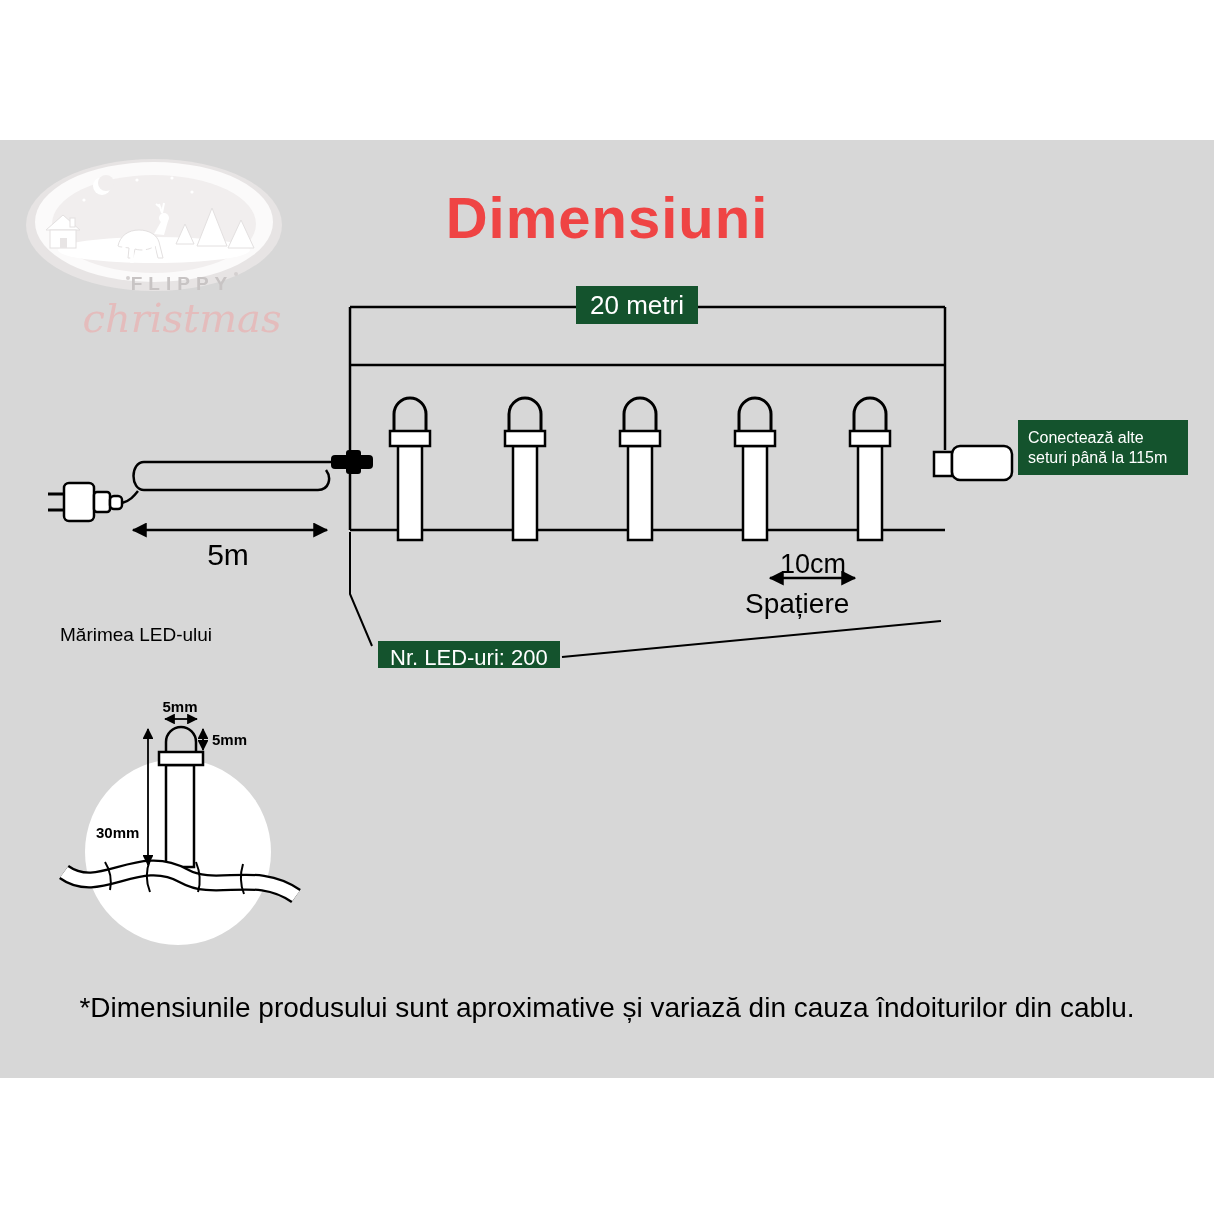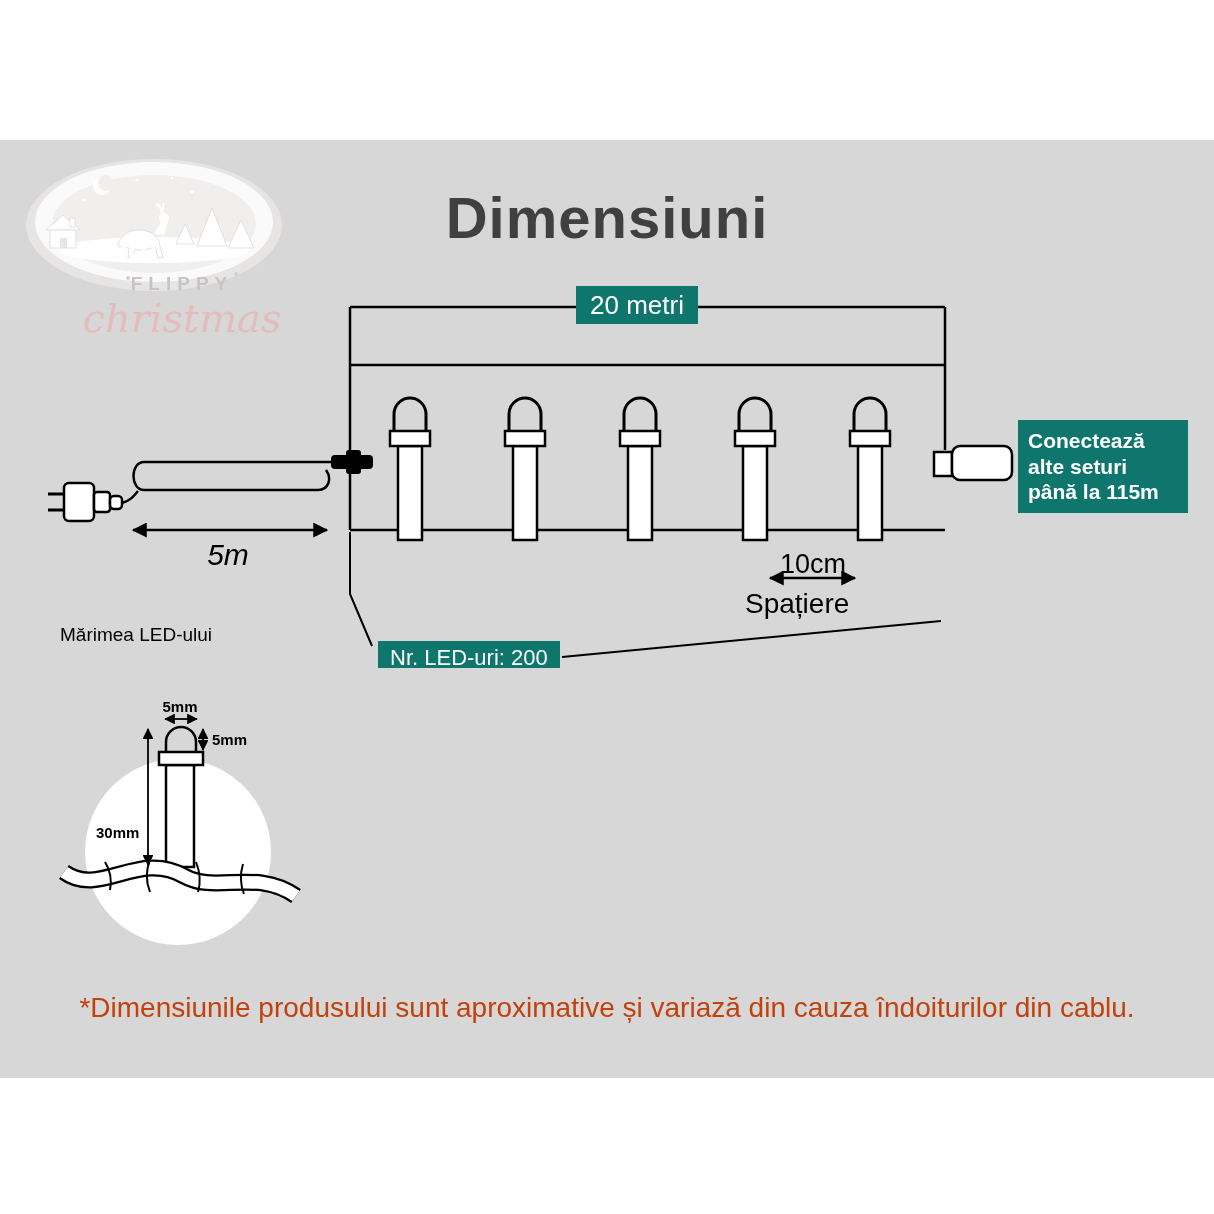--- a/index.html
+++ b/index.html
@@ -1,37 +1,37 @@
 <!DOCTYPE html>
 <html><head>
 <meta charset="utf-8">
 <style>
   html,body{margin:0;padding:0;background:#fff;}
   .canvas{position:relative;width:1214px;height:1214px;background:#ffffff;
           font-family:"Liberation Sans",sans-serif;overflow:hidden;color:#000;}
   .panel{position:absolute;left:0;top:140px;width:1214px;height:938px;background:#d7d7d7;}
   .abs{position:absolute;}
   .title{position:absolute;top:184px;left:0;width:100%;text-align:center;
-         font-size:58px;font-weight:bold;color:#404040;letter-spacing:1px;}
-  .blackbox{position:absolute;background:#0f766e;color:#fff;white-space:nowrap;}
+         font-size:58px;font-weight:bold;color:#ef4444;letter-spacing:1px;}
+  .blackbox{position:absolute;background:#14532d;color:#fff;white-space:nowrap;}
   .bb-center{text-align:center;}
   .box-total{left:576px;top:286px;height:38px;line-height:38px;padding:0 14px;font-size:26px;}
   .box-sections{left:527px;top:348px;height:34px;line-height:34px;padding:0 12px;font-size:23px;}
-  .box-connect{left:1018px;top:420px;width:150px;padding:8px 10px;font-size:21px;line-height:1.22;white-space:normal;font-weight:bold;}
+  .box-connect{left:1018px;top:420px;width:150px;padding:8px 10px;font-size:16px;line-height:1.22;white-space:normal;}
   .box-ledcount{left:378px;top:641px;height:27px;line-height:34px;padding:0 12px;font-size:22px;}
   .box-lednote{left:256px;top:814px;width:190px;padding:7px 12px;font-size:23px;line-height:1.26;white-space:normal;}
-  .lbl-5m{left:178px;top:538px;width:100px;text-align:center;font-size:30px;font-style:italic;}
+  .lbl-5m{left:178px;top:538px;width:100px;text-align:center;font-size:30px;}
   .lbl-10cm{left:767px;top:549px;width:92px;text-align:center;font-size:27px;}
   .lbl-spatiere{left:745px;top:588px;width:136px;text-align:left;font-size:28px;}
   .lbl-ledsize{left:60px;top:624px;font-size:19px;}
   .dim{font-size:15px;font-weight:600;}
   .lbl-w5{left:150px;top:698px;width:60px;text-align:center;}
   .lbl-t5{left:212px;top:731px;}
   .lbl-l30{left:96px;top:824px;}
-  .footer{position:absolute;top:992px;left:32px;width:1150px;text-align:center;font-size:28px;color:#c2410c;}
+  .footer{position:absolute;top:992px;left:32px;width:1150px;text-align:center;font-size:28px;color:#000000;}
   .gfx{position:absolute;left:0;top:0;width:1214px;height:1214px;pointer-events:none;}
   .logo{position:absolute;left:22px;top:150px;width:265px;height:205px;}
 </style>
 </head>
 <body>
 
 <div class="canvas">
   <div class="panel"></div>
 
   <svg class="logo" viewBox="0 0 265 205">

